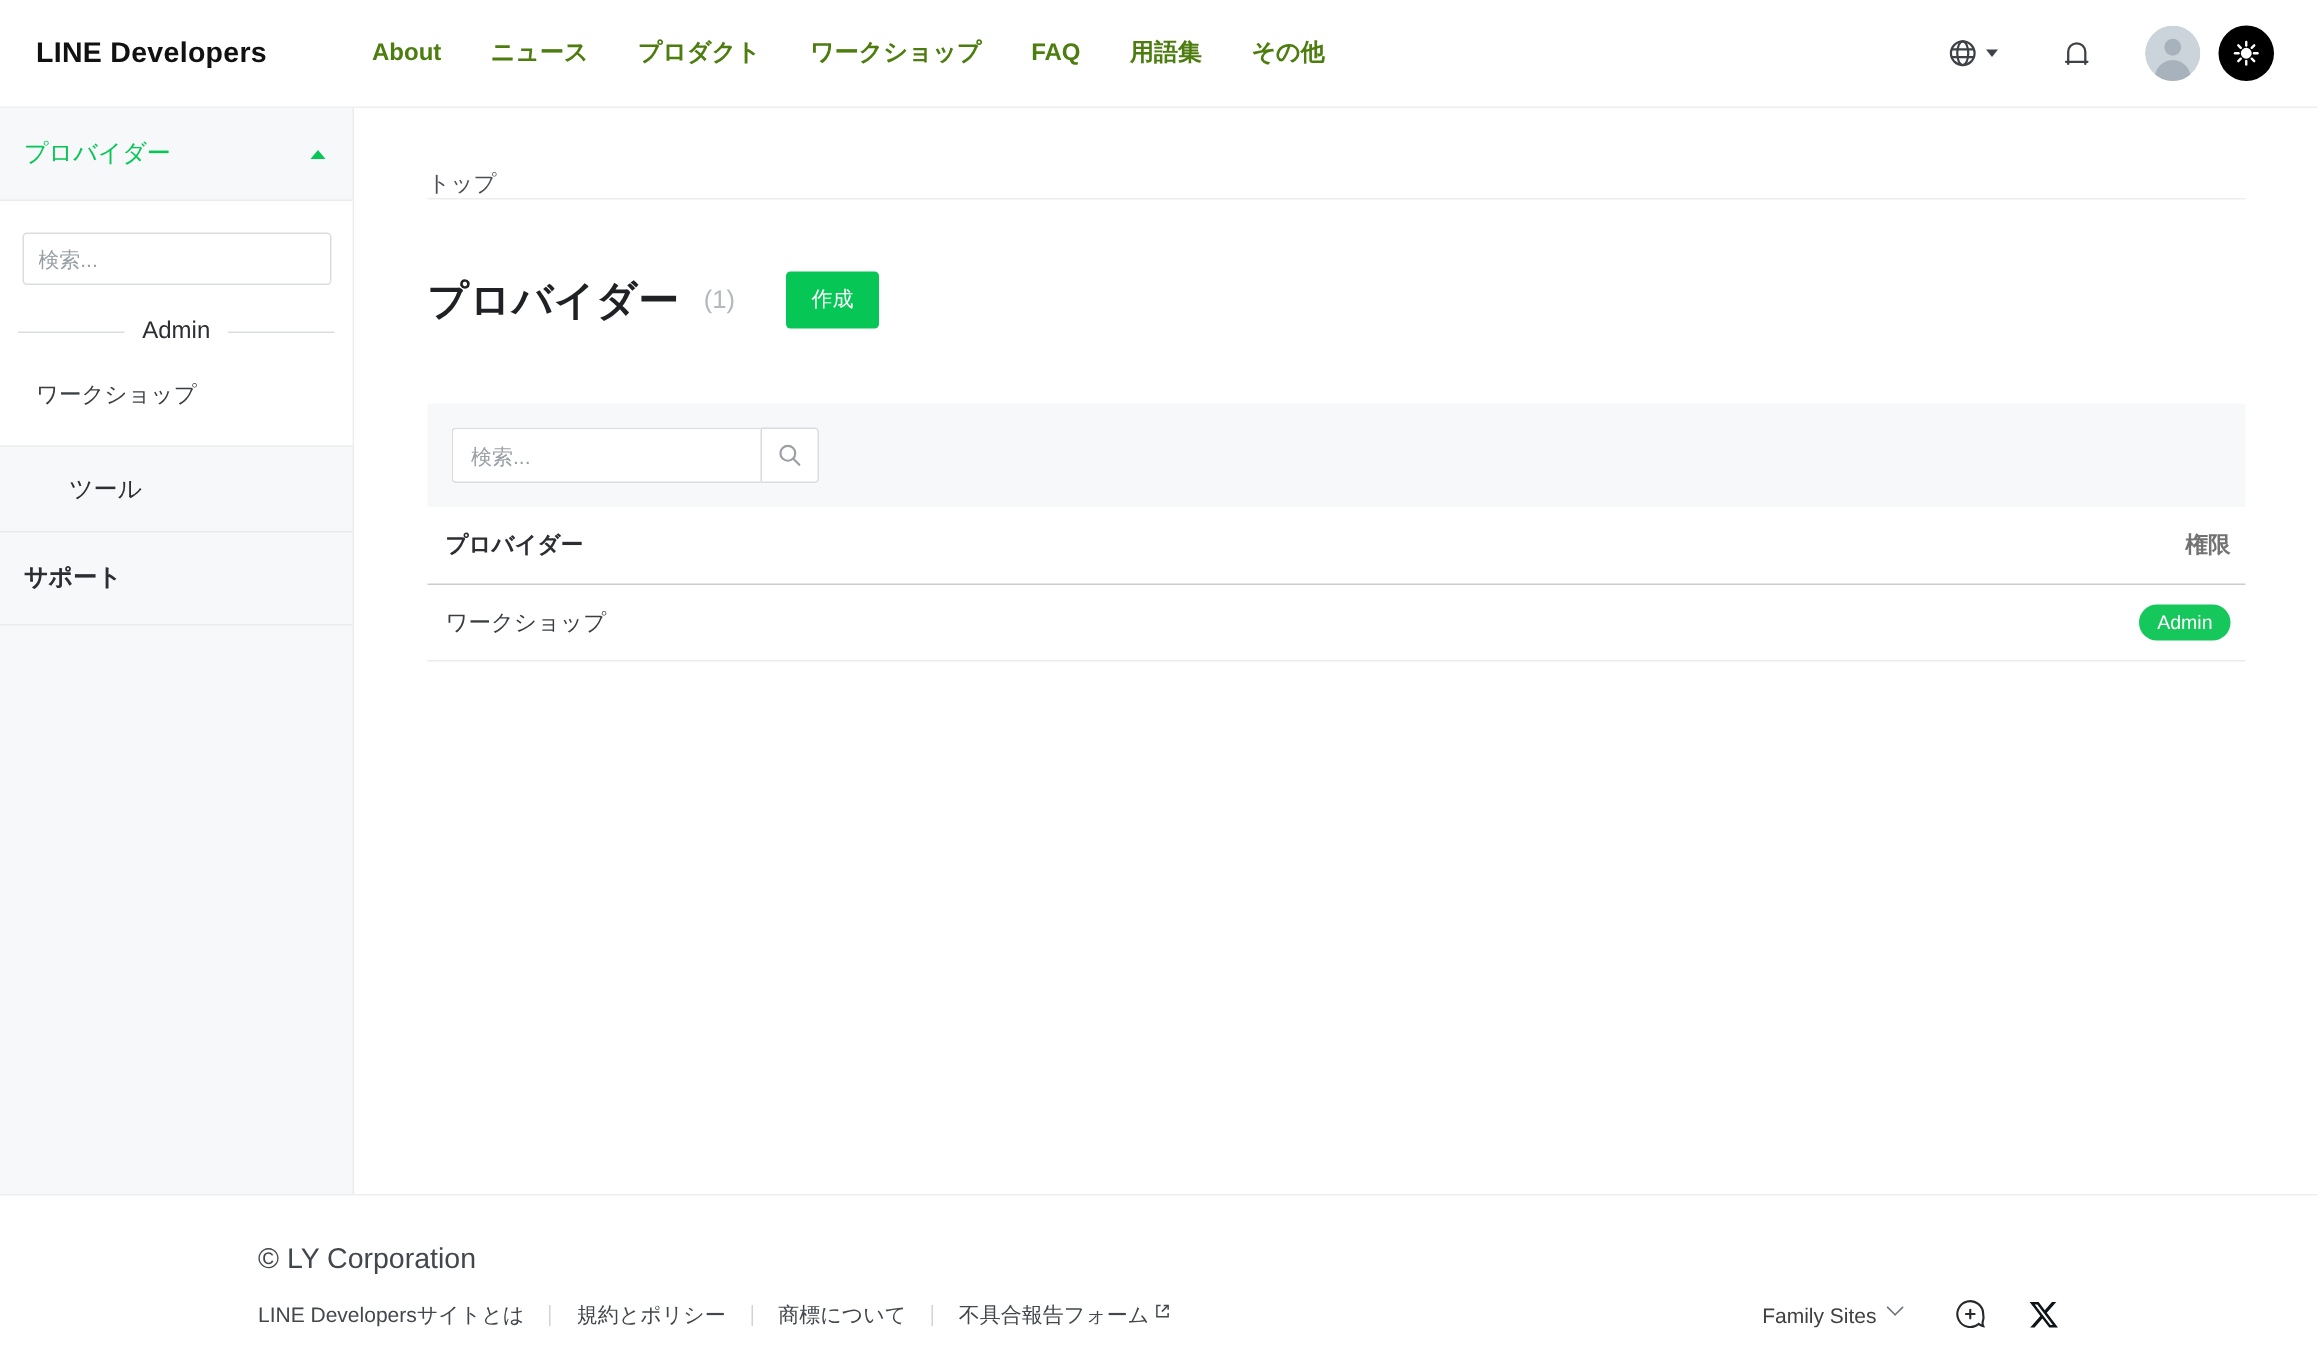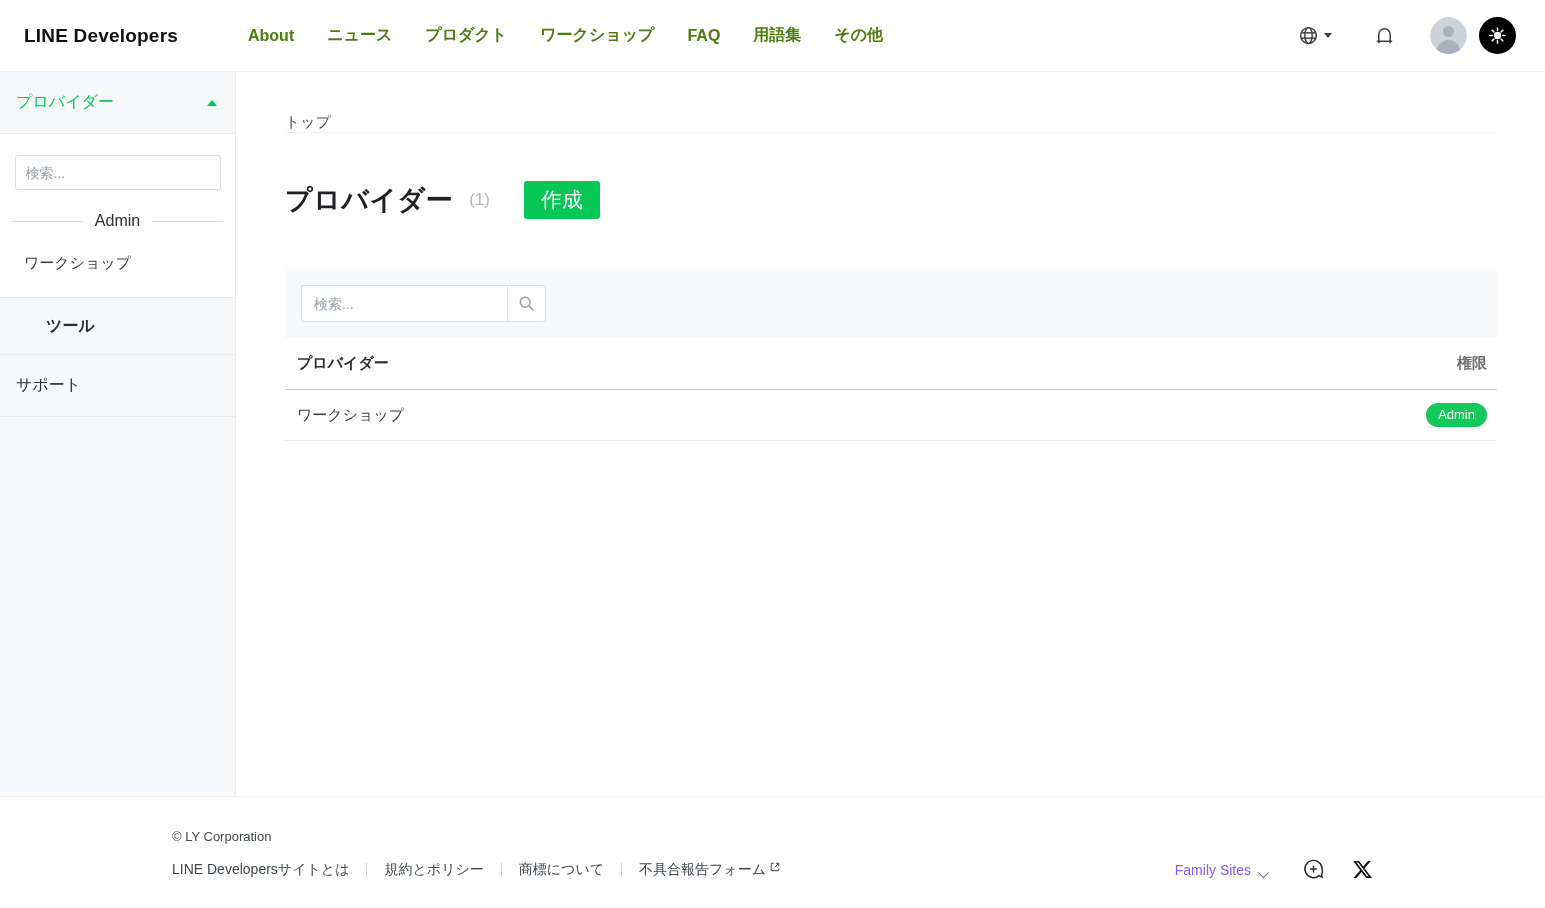--- a/index.html
+++ b/index.html
@@ -35,33 +35,33 @@
   .side-submenu { background:#fff; border-bottom:1px solid #e9ebee; padding:21px 0 24px; }
   .side-search { display:block; width:206px; margin:0 auto; height:35px;
     border:1px solid #d9dde1; border-radius:3px; background:#fff; padding:0 10px;
     font-size:14px; color:#2c2e33; outline:none; font-family:inherit; }
   .side-search::placeholder { color:#9aa0a6; }
   .admin-divider { display:flex; align-items:center; gap:12px; margin:22px 12px 0; }
   .admin-divider .line { flex:1; height:1px; background:#d9dde1; }
   .admin-divider .label { font-size:16px; color:#2c2e33; font-weight:500; }
   .side-sub-link { display:block; margin-top:24px; padding-left:24px; font-size:15px;
     color:#3a3e43; cursor:pointer; }
-  .side-item.plain { font-weight:700; height:57px;padding-left:46px; }
-  .side-item.plain2 { font-weight:400; height:62px;text-align:right; }
+  .side-item.plain { font-weight:400; height:57px;padding-left:46px; }
+  .side-item.plain2 { font-weight:700; height:62px;text-align:right; }
 
   
   .main { flex:1; background:#fff; padding:0 48px 0 49px; }
   .breadcrumb-row { height:61px; display:flex; align-items:flex-end;
     border-bottom:1px solid #eceef0; }
   .breadcrumb { font-size:15px; color:#4d5156; cursor:pointer; }
   .title-row { margin-top:48px; display:flex; align-items:center; }
   .page-title { font-size:27px; font-weight:700; color:#1f2124; letter-spacing:.5px; }
   .page-count { margin-left:16px; font-size:17px; color:#b3b8bd; }
   .create-btn { margin-left:34px; height:38px; padding:0 17px; background:#06C755;
-    color:#fff; border:none; border-radius:3px; font-size:21px; font-weight:500;
+    color:#fff; border:none; border-radius:3px; font-size:14px; font-weight:500;
     cursor:pointer; font-family:inherit; }
 
   .filter-bar { margin-top:50px; background:#f7f8fa; padding:16px; border-radius:1px; }
   .search-group { display:flex; width:245px; }
   .table-search { flex:1; height:37px; border:1px solid #d9dde1; border-right:none;
     border-radius:3px 0 0 3px; padding:0 12px; font-size:14px; color:#2c2e33;
     background:#fff; outline:none; font-family:inherit; }
   .table-search::placeholder { color:#9aa0a6; }
   .search-btn { width:42px; height:37px; border:1px solid #d9dde1; background:#fff;
     border-radius:0 3px 3px 0; display:flex; align-items:center; justify-content:center; cursor:pointer; }
@@ -73,29 +73,29 @@
   .col-role { font-size:15px; font-weight:700; color:#737373; }
   .ptable-row { display:flex; align-items:center; height:51px;
     border-bottom:1px solid #e9ebee; padding:0 10px 0 12px; }
   .cell-provider { flex:1; font-size:15px; color:#3a3e43; cursor:pointer; }
   .role-badge { background:#16c75c; color:#fff; font-size:13px; font-weight:500;
     padding:4px 12px 5px; border-radius:13px; }
 
   
   .app-footer { height:100px; border-top:1px solid #eceef0; background:#fff; }
   .footer-inner { width:1201px; margin:0 auto; padding-top:32px; }
-  .copyright { font-size:13px; color:#42474d; }
+  .copyright { font-size:19px; color:#42474d; }
   .footer-row { margin-top:14px; display:flex; align-items:center; }
   .footer-links { display:flex; align-items:center; }
   .footer-links a { font-size:14px; color:#42474d; text-decoration:none; cursor:pointer;
     display:flex; align-items:flex-start; gap:4px; }
   .flink-sep { width:1px; height:14px; background:#d0d3d6; margin:0 17px; }
   .footer-right { margin-left:auto; display:flex; align-items:center; }
-  .family-sites { display:flex; align-items:flex-end; gap:7px; font-size:14px;
-    color:#8b5cf6; cursor:pointer; }
+  .family-sites { display:flex; align-items:flex-start; gap:7px; font-size:14px;
+    color:#404040; cursor:pointer; }
   .chevron-sm { width:8px; height:8px; border-right:1.5px solid #6b7076;
     border-bottom:1.5px solid #6b7076; transform:rotate(45deg) translateY(-2px); }
   .chat-plus { margin-left:36px; cursor:pointer; display:flex; }
   .x-logo { margin-left:27px; cursor:pointer; display:flex; }
 </style>
 </head>
 <body>
 
 <header class="app-header">
   <div class="logo">LINE Developers</div>

